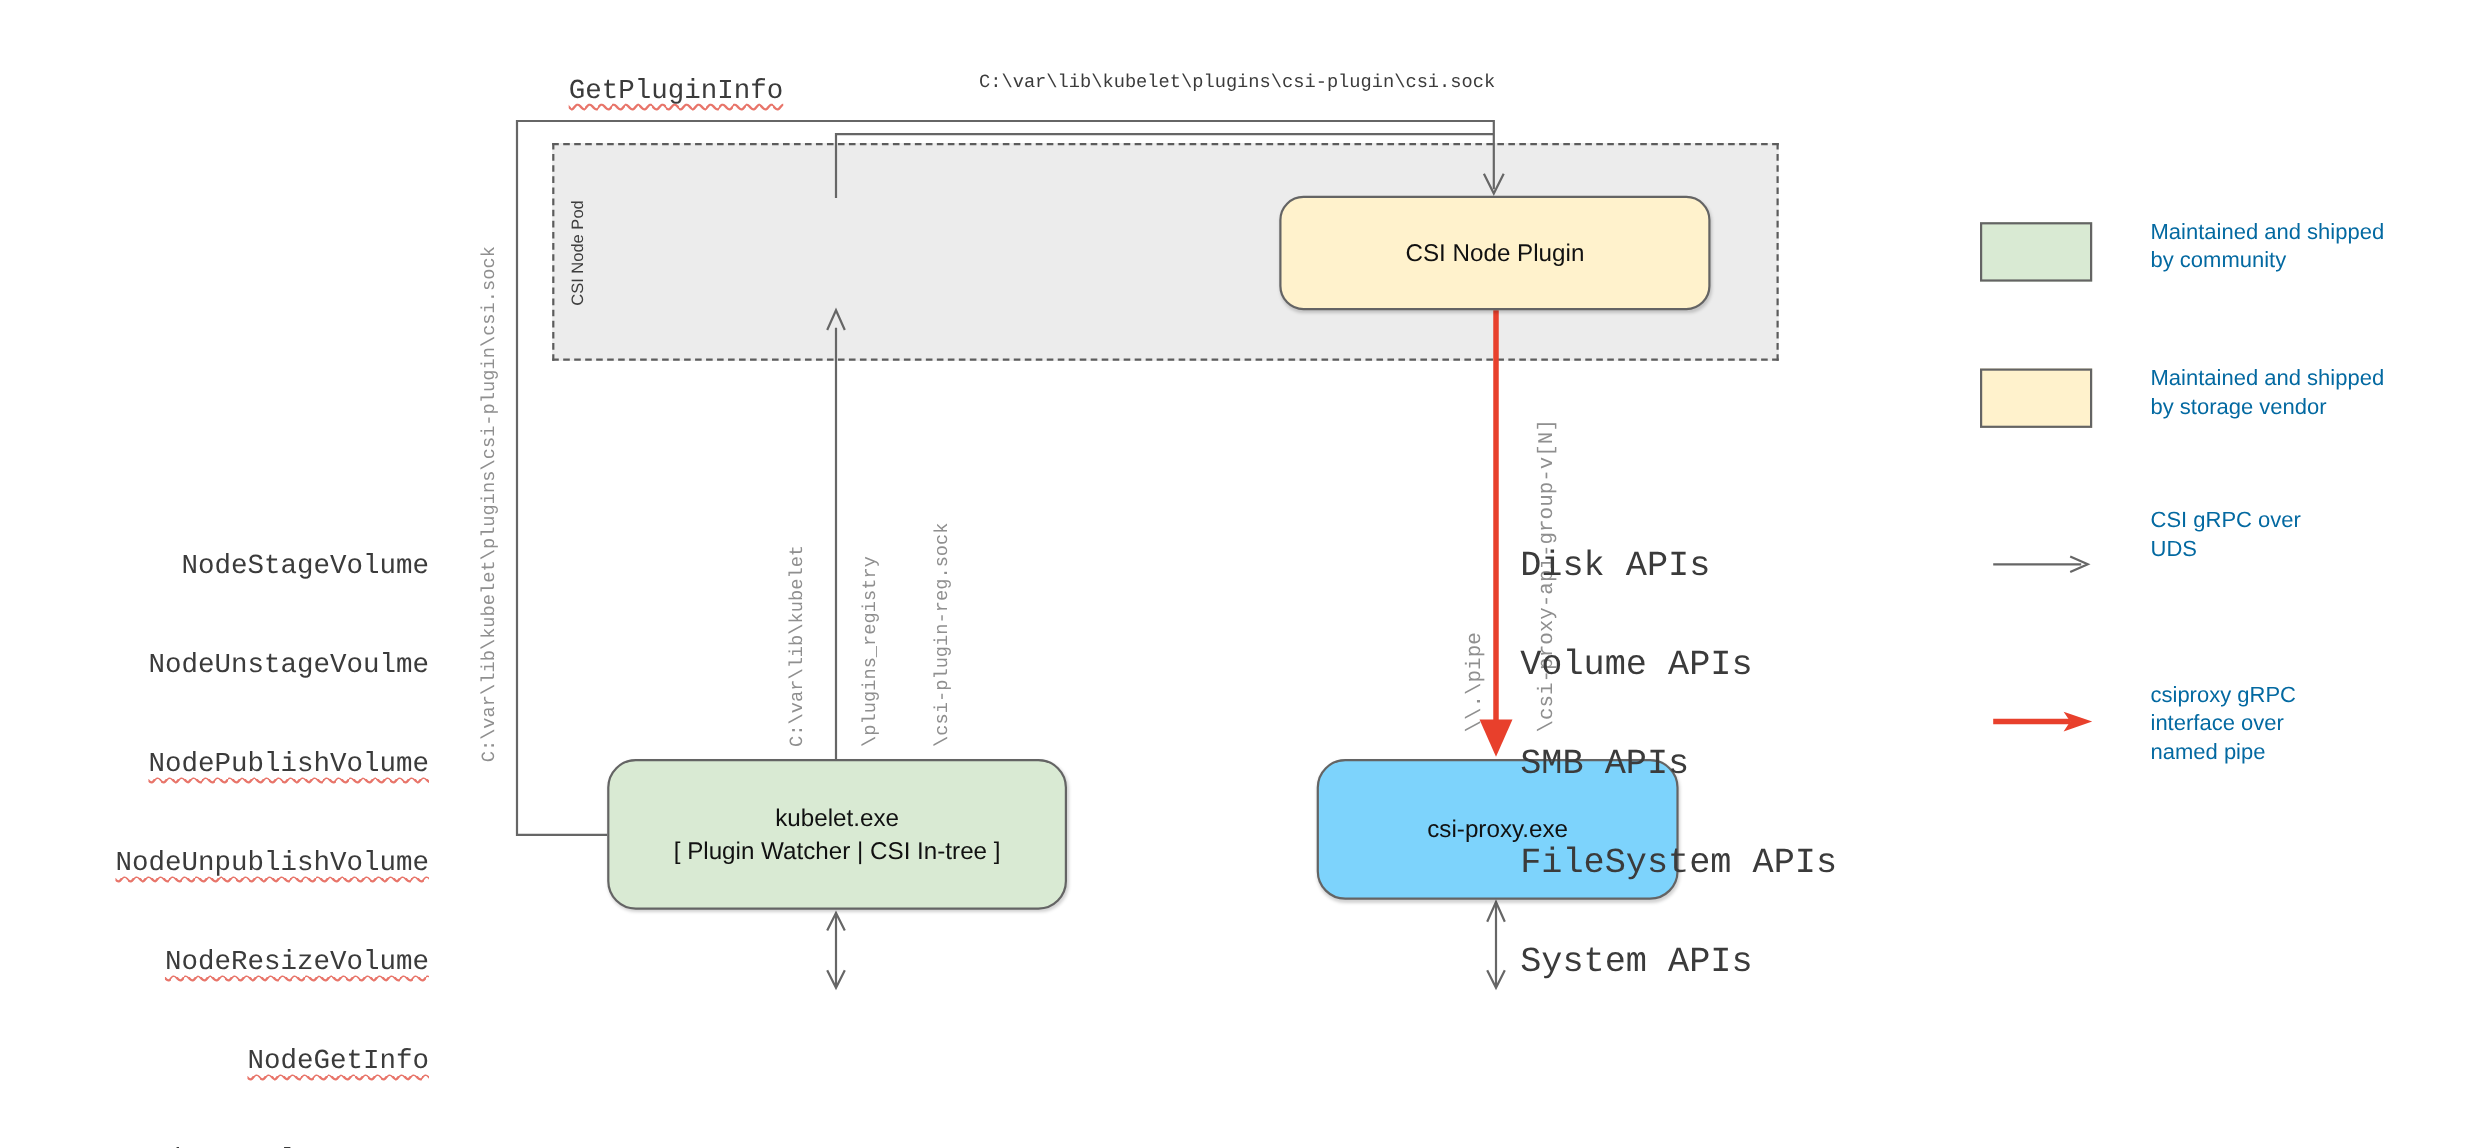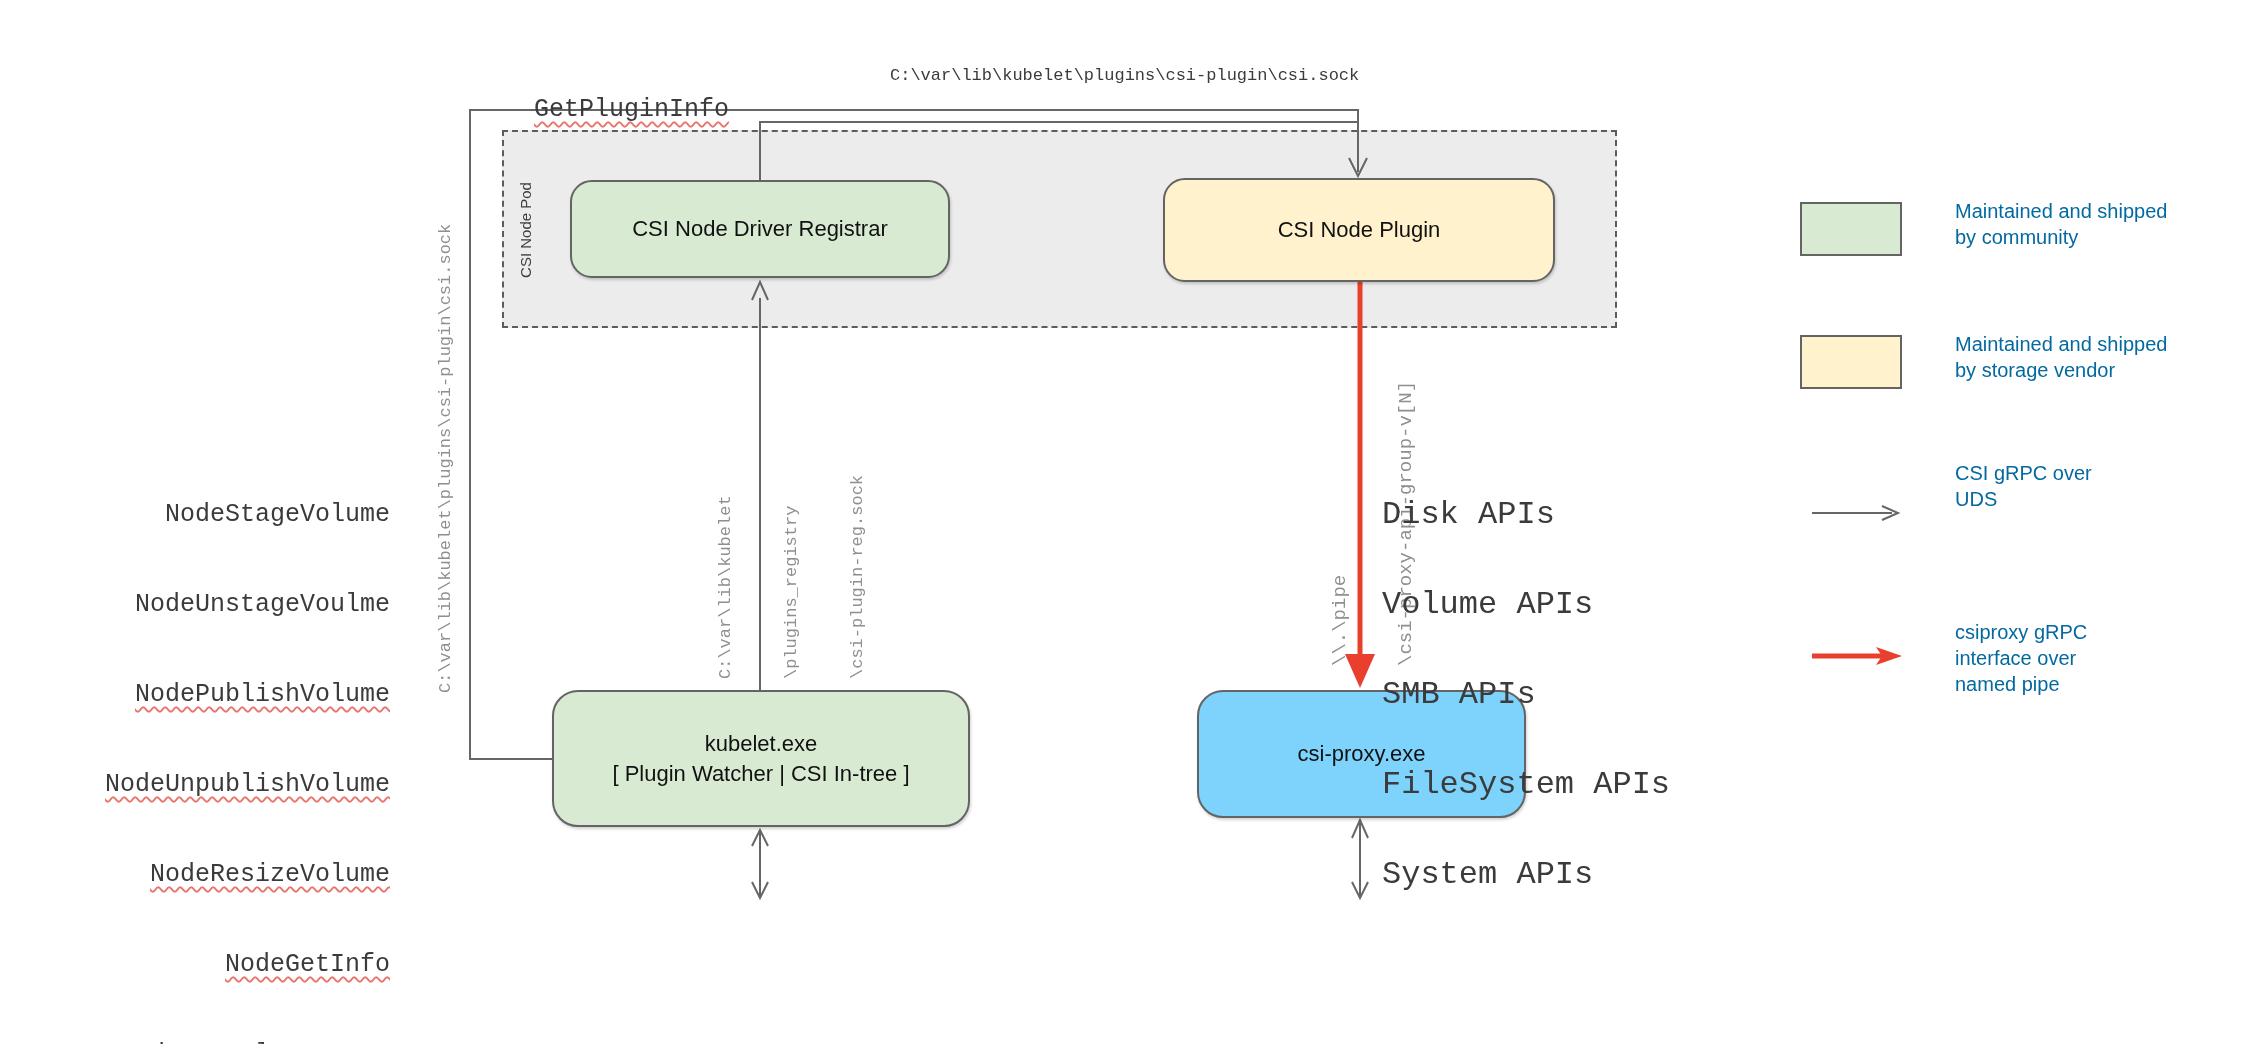--- a/index.html
+++ b/index.html
@@ -46,39 +46,36 @@
     <path d="M752,882 L760,898 L768,882" fill="none" stroke="#666666" stroke-width="2"></path>
 
     <path d="M1360,822 L1360,896" fill="none" stroke="#666666" stroke-width="2"></path>
     <path d="M1352,838 L1360,820 L1368,838" fill="none" stroke="#666666" stroke-width="2"></path>
     <path d="M1352,882 L1360,898 L1368,882" fill="none" stroke="#666666" stroke-width="2"></path>
   </svg>
 
   <div class="abs rot sans" style="left:466px;top:221px;width:120px;height:18px;font-size:15px;
        color:#3d3d3d;text-align:center;">CSI Node Pod</div>
 
-  <div class="abs box" style="left:570px;top:180px;width:380px;height:98px;border-radius:22px;background:#d9ead3;">
-    <div class="node-label">CSI Node Driver Registrar</div>
-  </div>
 
   <div class="abs box" style="left:552px;top:690px;width:418px;height:137px;border-radius:26px;background:#d9ead3;">
     <div class="node-label">kubelet.exe</div>
     <div class="node-label">[ Plugin Watcher | CSI In-tree ]</div>
   </div>
 
   <div class="abs box" style="left:1163px;top:178px;width:392px;height:104px;border-radius:22px;background:#fff2cc;">
     <div class="node-label">CSI Node Plugin</div>
   </div>
 
   <div class="abs box" style="left:1197px;top:690px;width:329px;height:128px;border-radius:26px;background:#7dd3fc;">
     <div class="node-label">csi-proxy.exe</div>
   </div>
 
 
-  <div class="abs mono sq" style="left:534px;top:68px;font-size:25px;line-height:30px;margin-top:27px;">GetPluginInfo</div>
+  <div class="abs mono sq" style="left:517px;top:68px;font-size:25px;line-height:30px;">GetPluginInfo</div>
   <div class="abs mono" style="left:890px;top:64px;font-size:17px;line-height:24px;">C:\var\lib\kubelet\plugins\csi-plugin\csi.sock</div>
 
   <div class="abs rot mono mono-gray" style="left:207px;top:442px;width:480px;height:22px;font-size:17px;">C:\var\lib\kubelet\plugins\csi-plugin\csi.sock</div>
 
   <div class="abs mono right-align" style="left:100px;top:440px;width:290px;font-size:25px;line-height:30px;">
     <div>NodeStageVolume</div>
     <div>NodeUnstageVoulme</div>
     <div class="sq">NodePublishVolume</div>
     <div class="sq">NodeUnpublishVolume</div>
     <div class="sq">NodeResizeVolume</div>

